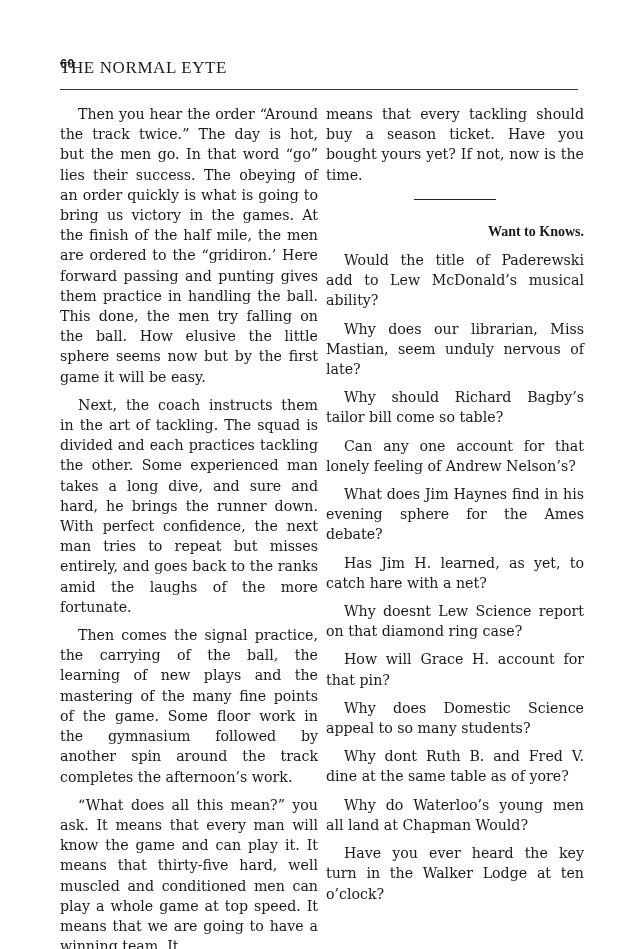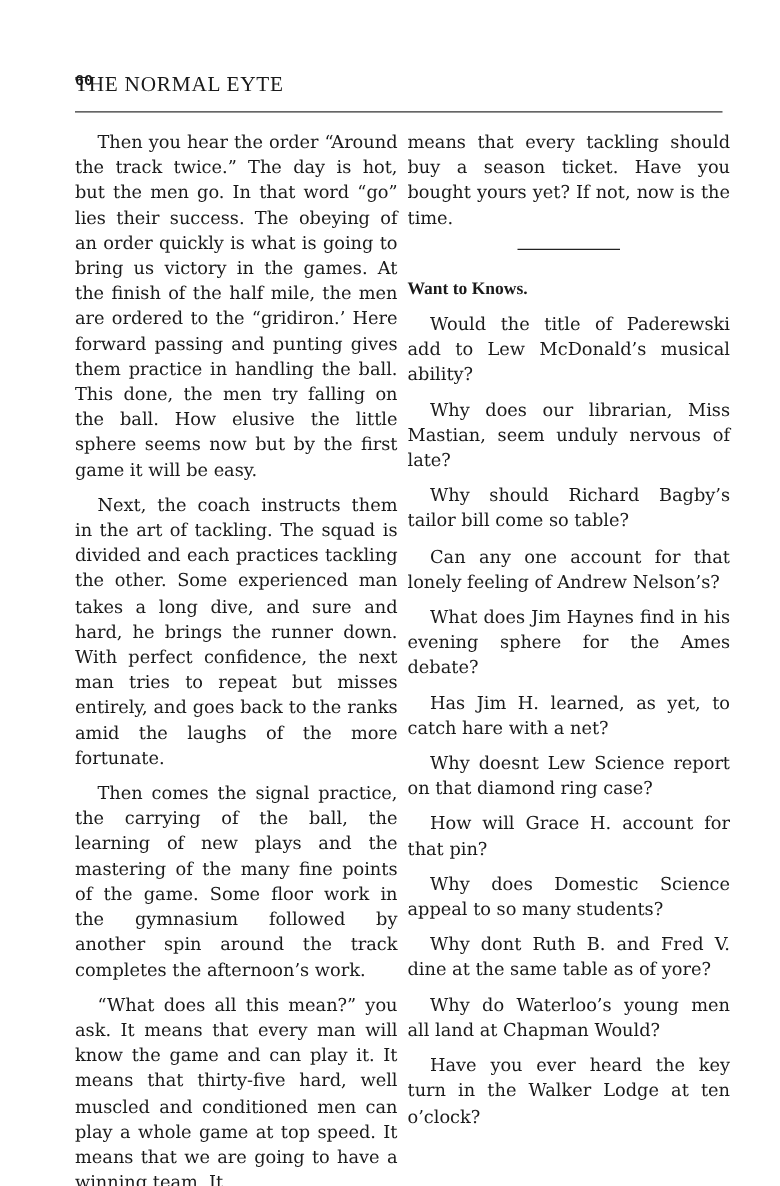--- a/index.html
+++ b/index.html
@@ -64,21 +64,21 @@
       text-indent: 18px;
     }
     .para.cont { text-indent: 0; }
     .separator {
       width: 82px;
       height: 1px;
       background: #222;
       margin: 14px auto 22px auto;
     }
     .section-title {
-      text-align: left;
+      text-align: right;
       font-family: "Liberation Serif", "DejaVu Serif", serif;
       font-weight: bold;
       font-size: 14px;
       margin: 0 0 8px 0;
     }
   </style>
 </head>
 <body>
 
 <div class="header">

